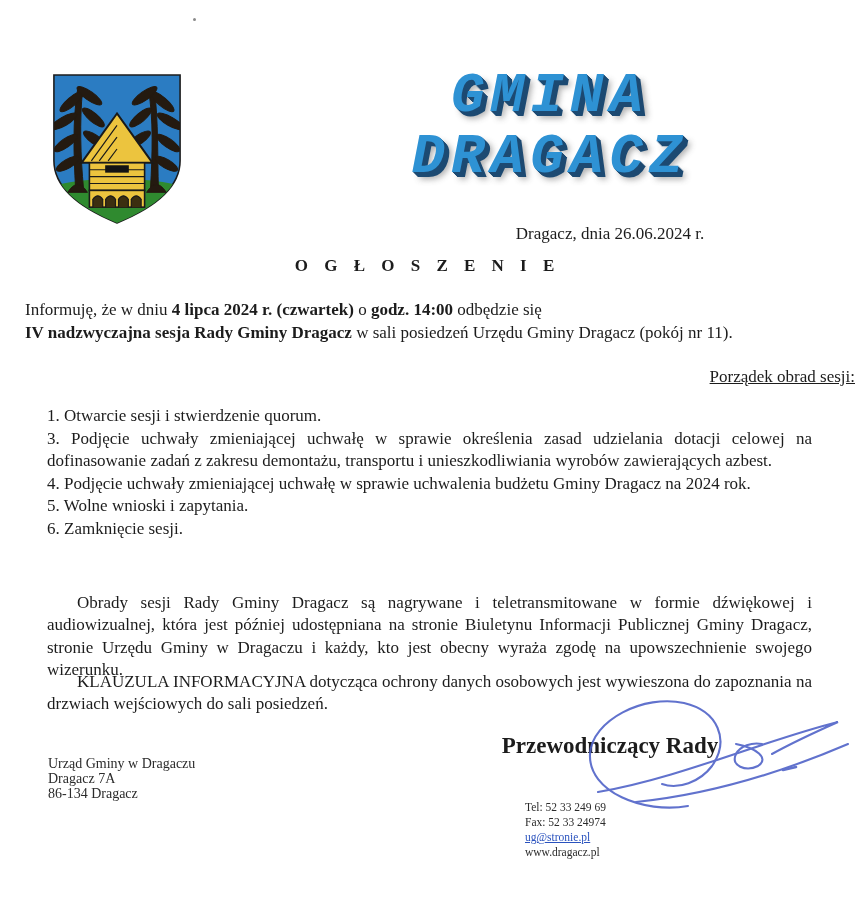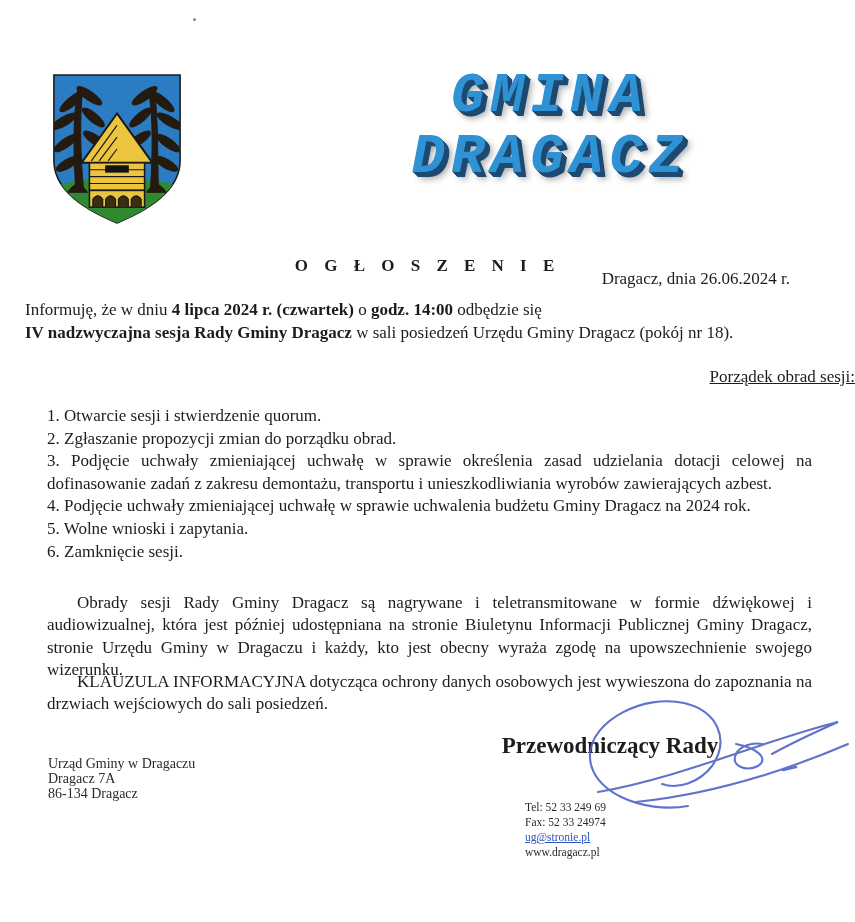--- a/index.html
+++ b/index.html
@@ -19,21 +19,21 @@
 
   .logo{position:absolute;left:340px;top:66px;width:420px;text-align:center;
         font-family:Liberation Mono, monospace;font-weight:bold;font-style:italic;
         color:var(--logo-face);user-select:none;}
   .logo .line{display:block;font-size:56px;line-height:61px;letter-spacing:6px;
         text-shadow:
           1px 1px 0 var(--logo-shadow), 2px 2px 0 var(--logo-shadow),
           3px 3px 0 var(--logo-shadow), 4px 4px 0 var(--logo-shadow),
           5px 5px 0 var(--logo-shadow), 7px 7px 6px rgba(60,60,60,.45);}
 
-  .dateline{position:absolute;left:430px;top:224px;width:360px;text-align:right;font-size:17px;margin-top:45px;}
+  .dateline{position:absolute;left:430px;top:224px;width:360px;text-align:center;font-size:17px;}
 
   .doc-title{position:absolute;left:0;top:256px;width:100%;text-align:center;
              font-size:17px;font-weight:bold;letter-spacing:6px;}
 
   .intro{position:absolute;left:25px;top:299px;width:805px;text-align:left;
          font-size:17px;line-height:22.5px;}
 
   .agenda-heading{position:absolute;left:0;top:367px;width:100%;text-align:right;
          font-size:17px;text-decoration:underline;}
 
@@ -119,28 +119,27 @@
     <span class="line">GMINA</span>
     <span class="line">DRAGACZ</span>
   </div>
 
   <div class="dateline">Dragacz, dnia 26.06.2024 r.</div>
 
   <div class="doc-title">O G Ł O S Z E N I E</div>
 
   <div class="intro">
     <span>Informuję, że w dniu </span><b>4 lipca 2024 r. (czwartek)</b><span> o </span><b>godz. 14:00</b><span> odbędzie się</span><br>
-    <b>IV nadzwyczajna sesja Rady Gminy Dragacz</b><span> w sali posiedzeń Urzędu Gminy Dragacz (pokój nr 18).</span>
+    <b>IV nadzwyczajna sesja Rady Gminy Dragacz</b><span> w sali posiedzeń Urzędu Gminy Dragacz (pokój nr 11).</span>
   </div>
 
   <div class="agenda-heading">Porządek obrad sesji:</div>
 
   <div class="agenda">
     <div class="item">1. Otwarcie sesji i stwierdzenie quorum.</div>
-    <div class="item">2. Zgłaszanie propozycji zmian do porządku obrad.</div>
     <div class="item">3. Podjęcie uchwały zmieniającej uchwałę w sprawie określenia zasad udzielania dotacji celowej na dofinasowanie zadań z zakresu demontażu, transportu i unieszkodliwiania wyrobów zawierających azbest.</div>
     <div class="item">4. Podjęcie uchwały zmieniającej uchwałę w sprawie uchwalenia budżetu Gminy Dragacz na 2024 rok.</div>
     <div class="item">5. Wolne wnioski i zapytania.</div>
     <div class="item">6.  Zamknięcie sesji.</div>
   </div>
 
   <div class="para recording">Obrady sesji Rady Gminy Dragacz są nagrywane i teletransmitowane w formie dźwiękowej i audiowizualnej, która jest później udostępniana na stronie Biuletynu Informacji Publicznej Gminy Dragacz, stronie Urzędu Gminy w Dragaczu i każdy, kto jest obecny wyraża zgodę na upowszechnienie swojego wizerunku.</div>
   <div class="para clause">KLAUZULA INFORMACYJNA dotycząca ochrony danych osobowych jest wywieszona do zapoznania na drzwiach wejściowych do sali posiedzeń.</div>
 
   <div class="sig-block">

